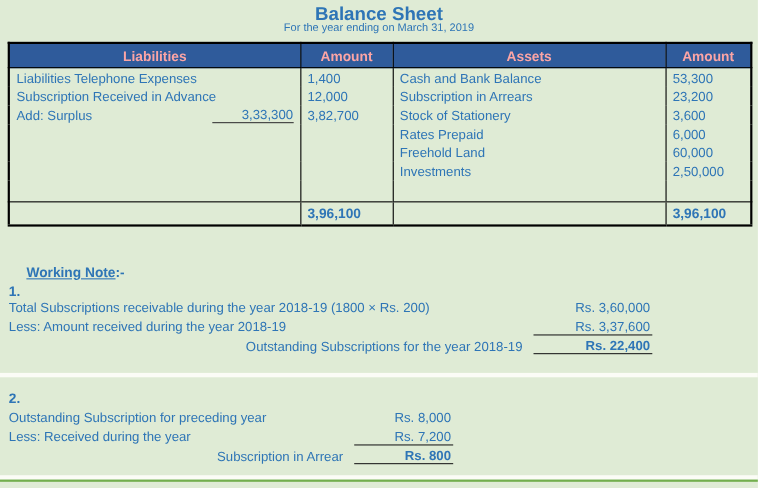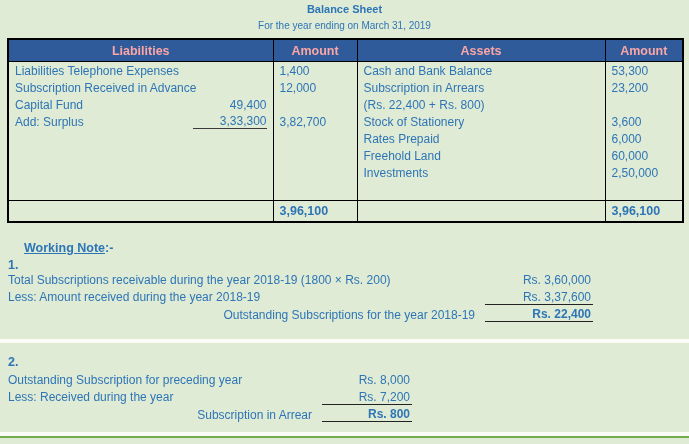--- a/index.html
+++ b/index.html
@@ -4,21 +4,21 @@
 <style>
   html,body { margin:0; padding:0; }
   .page {
     position:relative; width:689px; height:444px;
     background:#dfebd5; overflow:hidden;
     font-family:"Liberation Sans", sans-serif;
     color:#2e75b6;
   }
   .title {
     position:absolute; top:3px; left:0; right:0;
-    text-align:center; font-weight:bold; font-size:11px;
+    text-align:center; font-weight:bold; font-size:17px;
   }
   .subtitle {
     position:absolute; top:20px; left:0; right:0;
     text-align:center; font-size:10px;
   }
 
   
   table.bs {
     position:absolute; top:38px; left:7px; width:675px;
     border-collapse:collapse; table-layout:fixed;
@@ -111,31 +111,20 @@
               <span class="liab-inner"></span>
             </div>
           </td>
         <td class="c-amt">12,000</td>
         <td>Subscription in Arrears</td>
         <td class="c-amt">23,200</td>
       </tr>
       <tr>
         <td>
             <div class="liab-flex">
-              <span>Capital Fund</span>
-              <span class="liab-inner">49,400</span>
-            </div>
-          </td>
-        <td class="c-amt"></td>
-        <td>(Rs. 22,400 + Rs. 800)</td>
-        <td class="c-amt"></td>
-      </tr>
-      <tr>
-        <td>
-            <div class="liab-flex">
               <span>Add: Surplus</span>
               <span class="liab-inner inner-u">3,33,300</span>
             </div>
           </td>
         <td class="c-amt">3,82,700</td>
         <td>Stock of Stationery</td>
         <td class="c-amt">3,600</td>
       </tr>
       <tr>
         <td>

